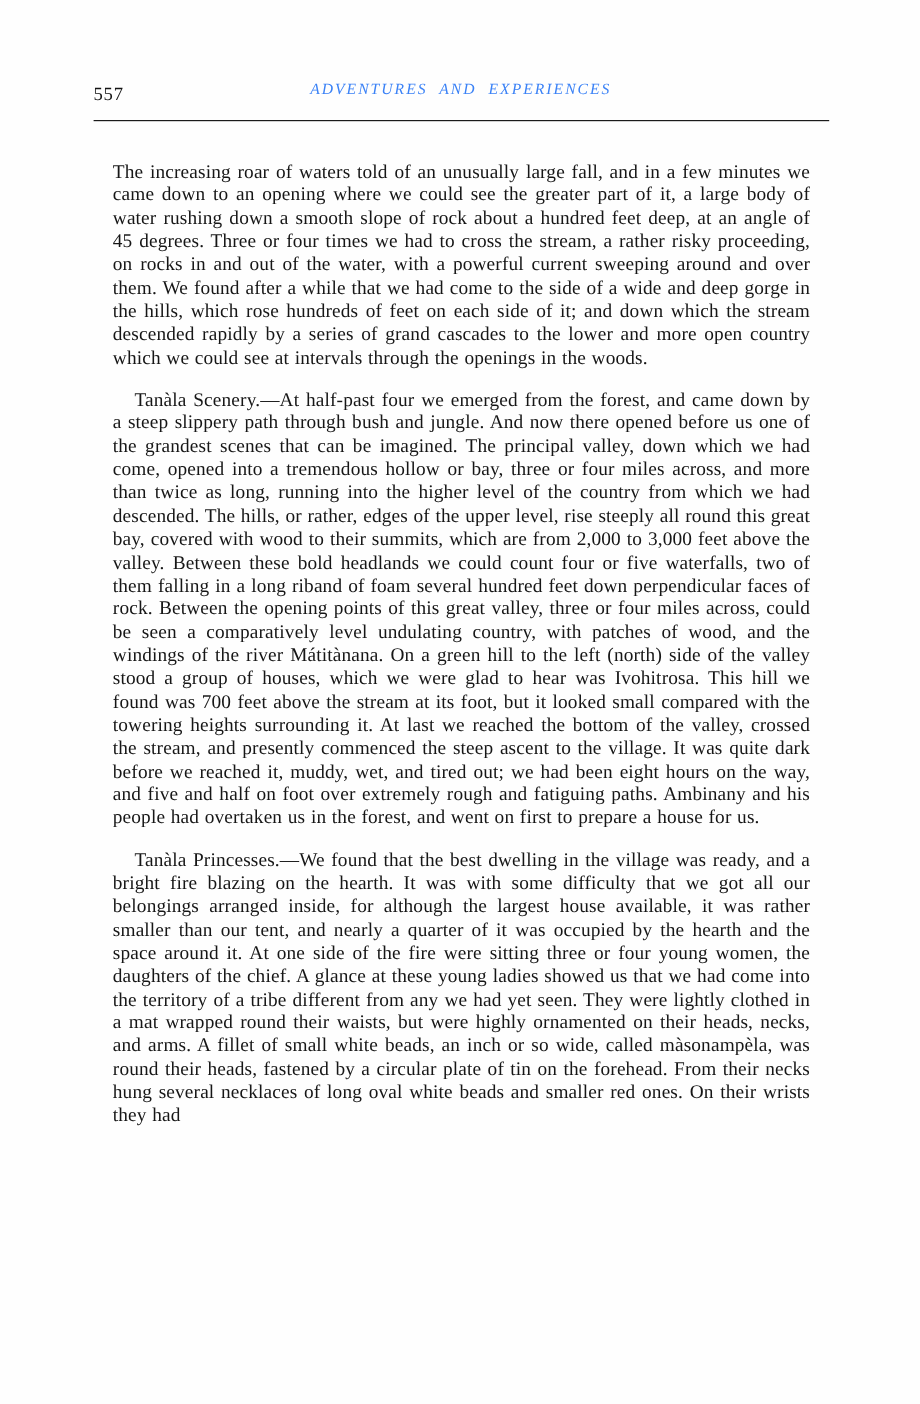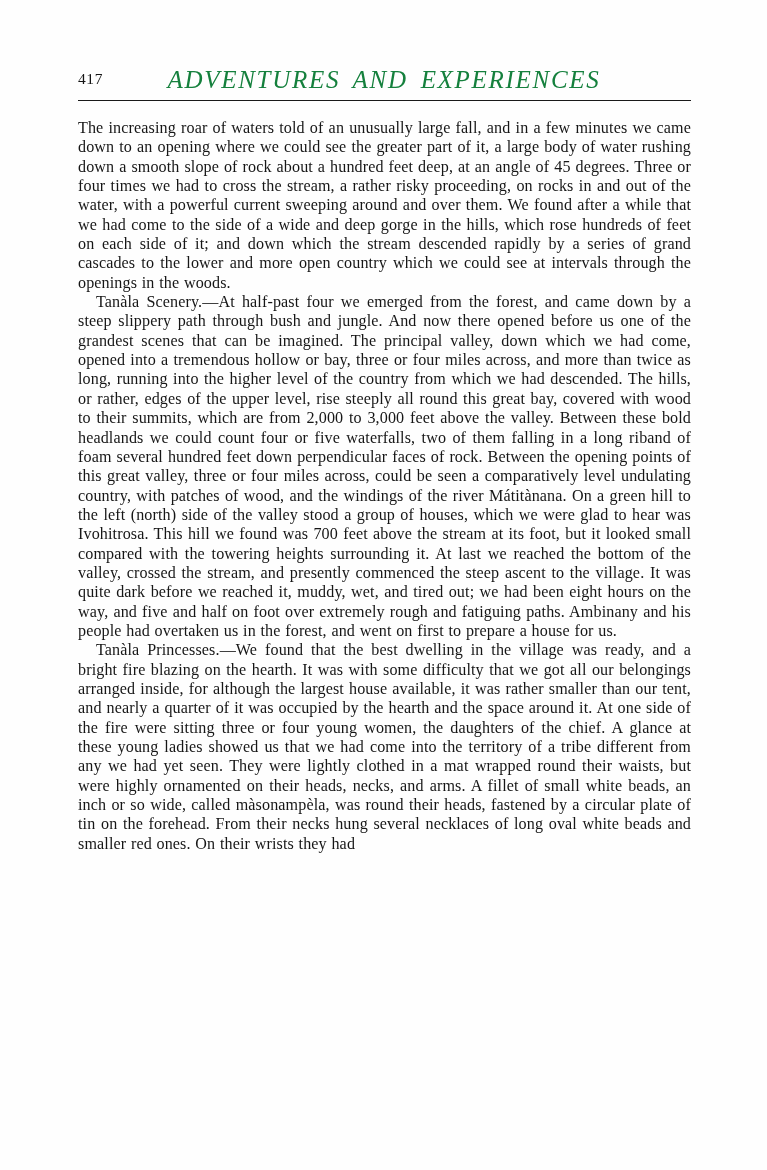--- a/index.html
+++ b/index.html
@@ -43,44 +43,44 @@
     letter-spacing: 0.6px;
     color: #141414;
   }
   .head-title {
     position: absolute;
     left: 0;
     top: 0;
     width: 612px;
     text-align: center;
     font-style: italic;
-    font-size: 25px;
+    font-size: 13px;
     letter-spacing: 1.7px;
     word-spacing: 5px;
-    color: #15803d;
+    color: #3b82f6;
     white-space: nowrap;
   }
   .head-rule {
     position: absolute;
     left: 78px;
     top: 100px;
     width: 613px;
     height: 0;
     border-top: 1.7px solid #1a1a1a;
   }
 
   
   .textblock {
     position: absolute;
     left: 78px;
     top: 118px;
     width: 613px;
   }
   .para {
-    margin: 0;
+    margin: 16px;
     text-align: justify;
     text-justify: inter-word;
     font-size: 16.1px;
     line-height: 19.35px;
     letter-spacing: 0.12px;
     word-spacing: 0.55px;
     color: #161616;
     -webkit-font-smoothing: none;
   }
   .para.indent {
@@ -96,21 +96,21 @@
   }
   
   .para { text-align-last: left; }
 </style>
 </head>
 <body>
 
 <div class="page">
 
   <div class="running-head">
-    <span class="folio onum">417</span>
+    <span class="folio onum">557</span>
     <span class="head-title">ADVENTURES AND EXPERIENCES</span>
   </div>
 
   <div class="head-rule"></div>
 
   <div class="textblock">
 
     <p class="para">
       <span>The increasing roar of waters told of an unusually large fall, and in a few minutes we came down to an opening where we could see the greater part of it, a large body of water rushing down a smooth slope of rock about a hundred feet deep, at an angle of <span class="onum">45</span> degrees. Three or four times we had to cross the stream, a rather risky proceeding, on rocks in and out of the water, with a powerful current sweeping around and over them. We found after a while that we had come to the side of a wide and deep gorge in the hills, which rose hundreds of feet on each side of it; and down which the stream descended rapidly by a series of grand cascades to the lower and more open country which we could see at intervals through the openings in the woods.</span>
     </p>

